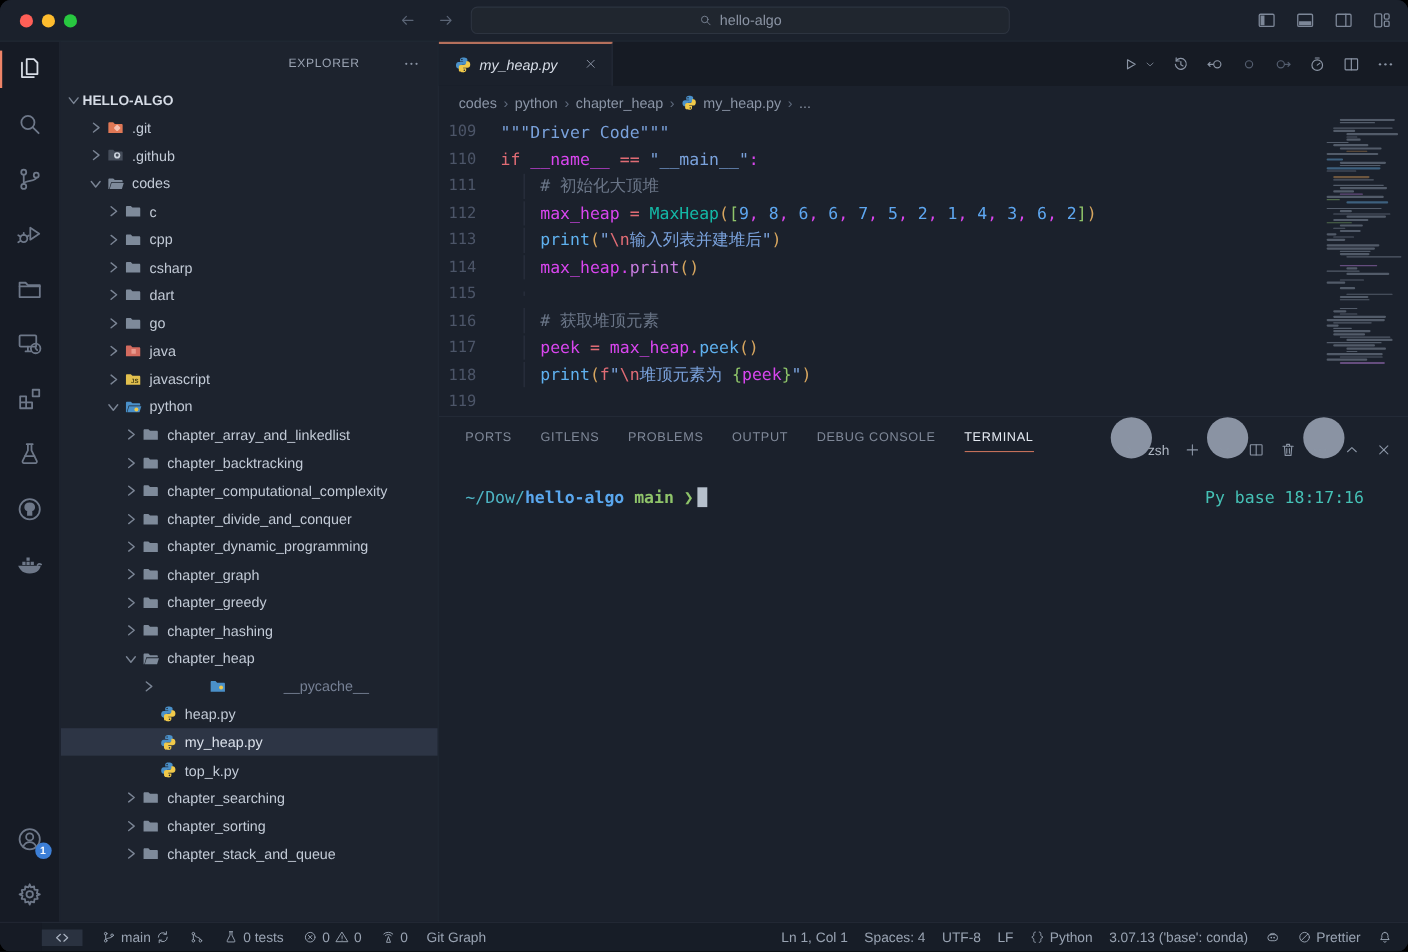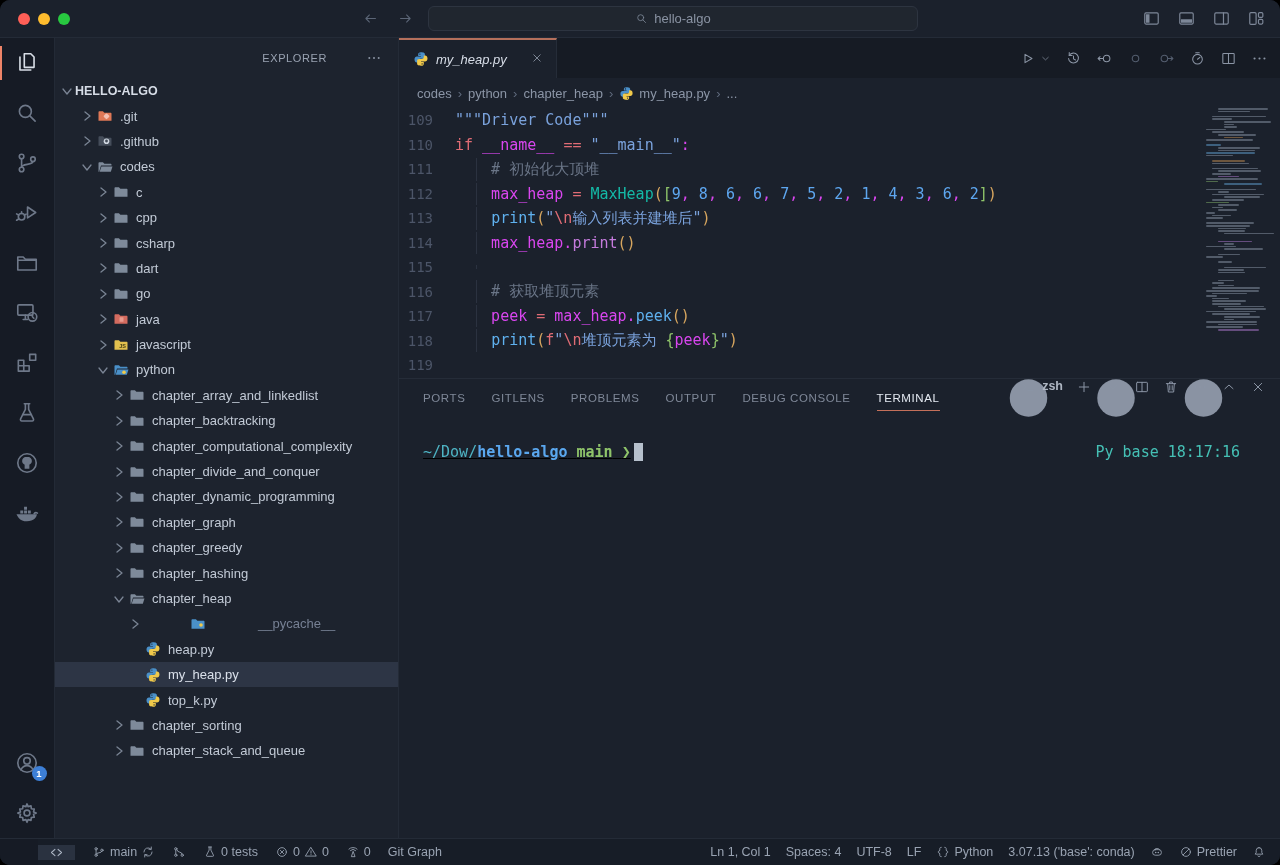--- a/index.html
+++ b/index.html
@@ -76,25 +76,25 @@
   .minimap div { position:absolute; border-radius:1px; }
 
   
   .panel { height:460px; border-top:1px solid #252c38; display:flex; flex-direction:column; background:#1b212c; }
   .panel-tabs { height:38px; display:flex; align-items:center; padding-left:24px; gap:26px; position:relative; }
   .ptab { font-size:11.5px; letter-spacing:0.6px; color:#7f8898; cursor:pointer; height:100%; display:flex; align-items:center; position:relative; }
   .ptab.active { color:#e4e9f1; }
   .ptab.active::after { content:""; position:absolute; bottom:6px; left:0; right:0; border-bottom:1.5px solid #c4705a; }
   .ptab-more { color:#8a93a3; }
   .ptab-more .ic{width:16px;height:16px;}
-  .panel-toolbar { position:absolute; right:14px; top:0; height:38px; display:flex; align-items:flex-start; gap:13px; color:#8b95a5;font-weight:bold; }
+  .panel-toolbar { position:absolute; right:14px; top:0; height:38px; display:flex; align-items:flex-end; gap:13px; color:#8b95a5; }
   .panel-toolbar .ic { width:16px; height:16px; }
   .shell-label { font-size:12.5px; color:#aeb6c2; margin-left:-7px; }
   .term-body { flex:1; padding:26px 0 0 24px; font-family:"DejaVu Sans Mono",monospace; font-size:15px; position:relative; }
-  .prompt-line { display:flex; align-items:center;text-decoration:underline; }
+  .prompt-line { display:flex; align-items:center; }
   .t-cyan{color:#4eb4c4} .t-blue{color:#5aa7ee;font-weight:bold} .t-green{color:#8fc46a;font-weight:bold} .t-plain{color:#c7cedb}
   .cursor { display:inline-block; width:9px; height:18px; background:#b6c0cc; margin-left:3px; }
   .term-right { position:absolute; right:40px; top:26px; color:#45c0b5; }
 
   
   .statusbar { position:absolute; bottom:0; left:0; right:0; height:27px; background:#171d27; border-top:1px solid #242b37; display:flex; align-items:center; font-size:12.5px; color:#99a3b2; }
   .sb-dark { width:38px; height:100%; background:#161b25; }
   .remote-tile { width:37px; height:100%; background:#2a3240; display:flex; align-items:center; justify-content:center; color:#aab3c1; }
   .remote-tile .ic{width:15px;height:15px;}
   .sb-left { display:flex; align-items:center; gap:17px; padding-left:12px; }
@@ -601,20 +601,33 @@
               <span class="tlabel">my_heap.py</span>
             </div>
             <div class="trow" style="padding-left: 88px;">
               <span class="ficon">
                 <svg viewBox="0 0 16 16">
                   <path fill="#4a90c9" d="M7.9 1.2c-2.1 0-2.7 1-2.7 2.1v1.6h2.8v.5H3.9c-1.3 0-2.4 1.1-2.4 3s1.1 3 2.4 3h1.3V9.8c0-1.1.9-2 2-2h3c.9 0 1.7-.8 1.7-1.8V3.3c0-1.1-.6-2.1-4-2.1zm-1 1.2a.7.7 0 1 1 0 1.4.7.7 0 0 1 0-1.4z"></path>
                   <path fill="#f0c94a" d="M8.1 14.8c2.1 0 2.7-1 2.7-2.1v-1.6H8v-.5h4.1c1.3 0 2.4-1.1 2.4-3s-1.1-3-2.4-3h-1.3v1.5c0 1.1-.9 2-2 2h-3c-.9 0-1.7.8-1.7 1.8v2.7c0 1.1.6 2.1 4 2.1zm1-1.2a.7.7 0 1 1 0-1.4.7.7 0 0 1 0 1.4z"></path>
                 </svg>
               </span>
               <span class="tlabel">top_k.py</span>
+            </div>
+            <div class="trow" style="padding-left: 56px;">
+              <span class="chev">
+                <svg viewBox="0 0 16 16" fill="none" stroke="currentColor" stroke-width="1.5" stroke-linecap="round" stroke-linejoin="round">
+                  <path d="M6 4l5 4-5 4" stroke-width="1.3"></path>
+                </svg>
+              </span>
+              <span class="ficon" style="color: rgb(126, 138, 154);">
+                <svg viewBox="0 0 16 16">
+                  <path fill="currentColor" d="M1.5 4.2c0-.6.4-1 1-1h3.4l1.5 1.5h6.1c.6 0 1 .4 1 1v7.1H1.5z"></path>
+                </svg>
+              </span>
+              <span class="tlabel">chapter_searching</span>
             </div>
             <div class="trow" style="padding-left: 56px;">
               <span class="chev">
                 <svg viewBox="0 0 16 16" fill="none" stroke="currentColor" stroke-width="1.5" stroke-linecap="round" stroke-linejoin="round">
                   <path d="M6 4l5 4-5 4" stroke-width="1.3"></path>
                 </svg>
               </span>
               <span class="ficon" style="color: rgb(126, 138, 154);">
                 <svg viewBox="0 0 16 16">
                   <path fill="currentColor" d="M1.5 4.2c0-.6.4-1 1-1h3.4l1.5 1.5h6.1c.6 0 1 .4 1 1v7.1H1.5z"></path>

